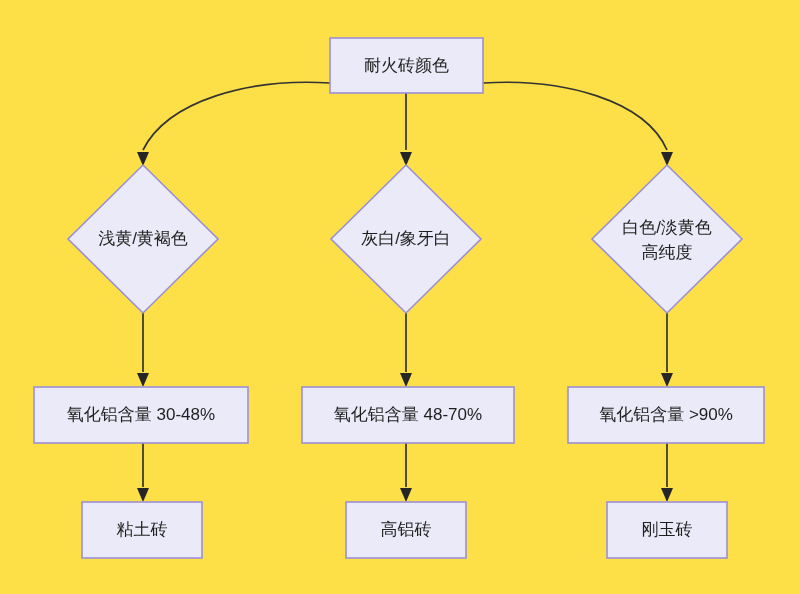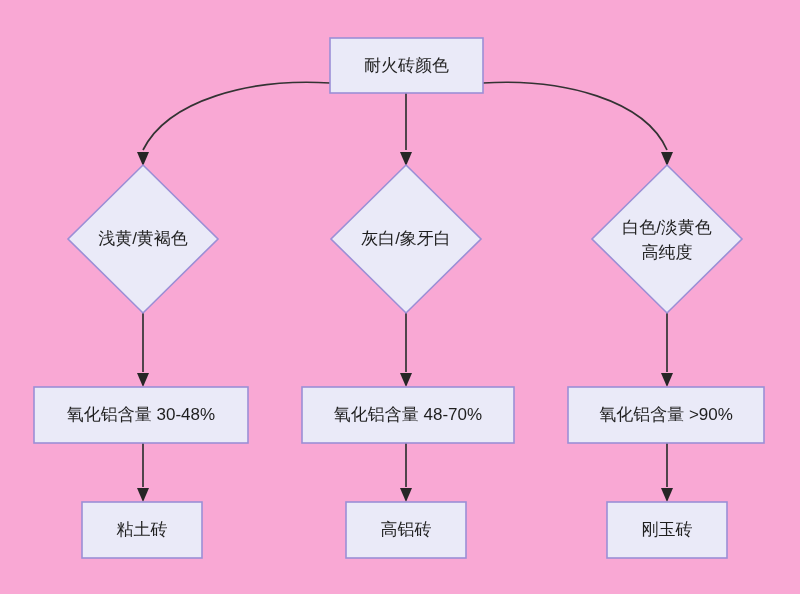--- a/index.html
+++ b/index.html
@@ -10,21 +10,21 @@
   body {
     width: 800px;
     height: 594px;
     font-family: "Liberation Sans", "DejaVu Sans", sans-serif;
     overflow: hidden;
   }
   #diagram-root {
     position: relative;
     width: 800px;
     height: 594px;
-    background: #f9a8d4;
+    background: #fde047;
   }
   svg.flow-canvas {
     position: absolute;
     top: 0;
     left: 0;
     width: 800px;
     height: 594px;
   }
   .node-shape {
     fill: #eaeaf8;

